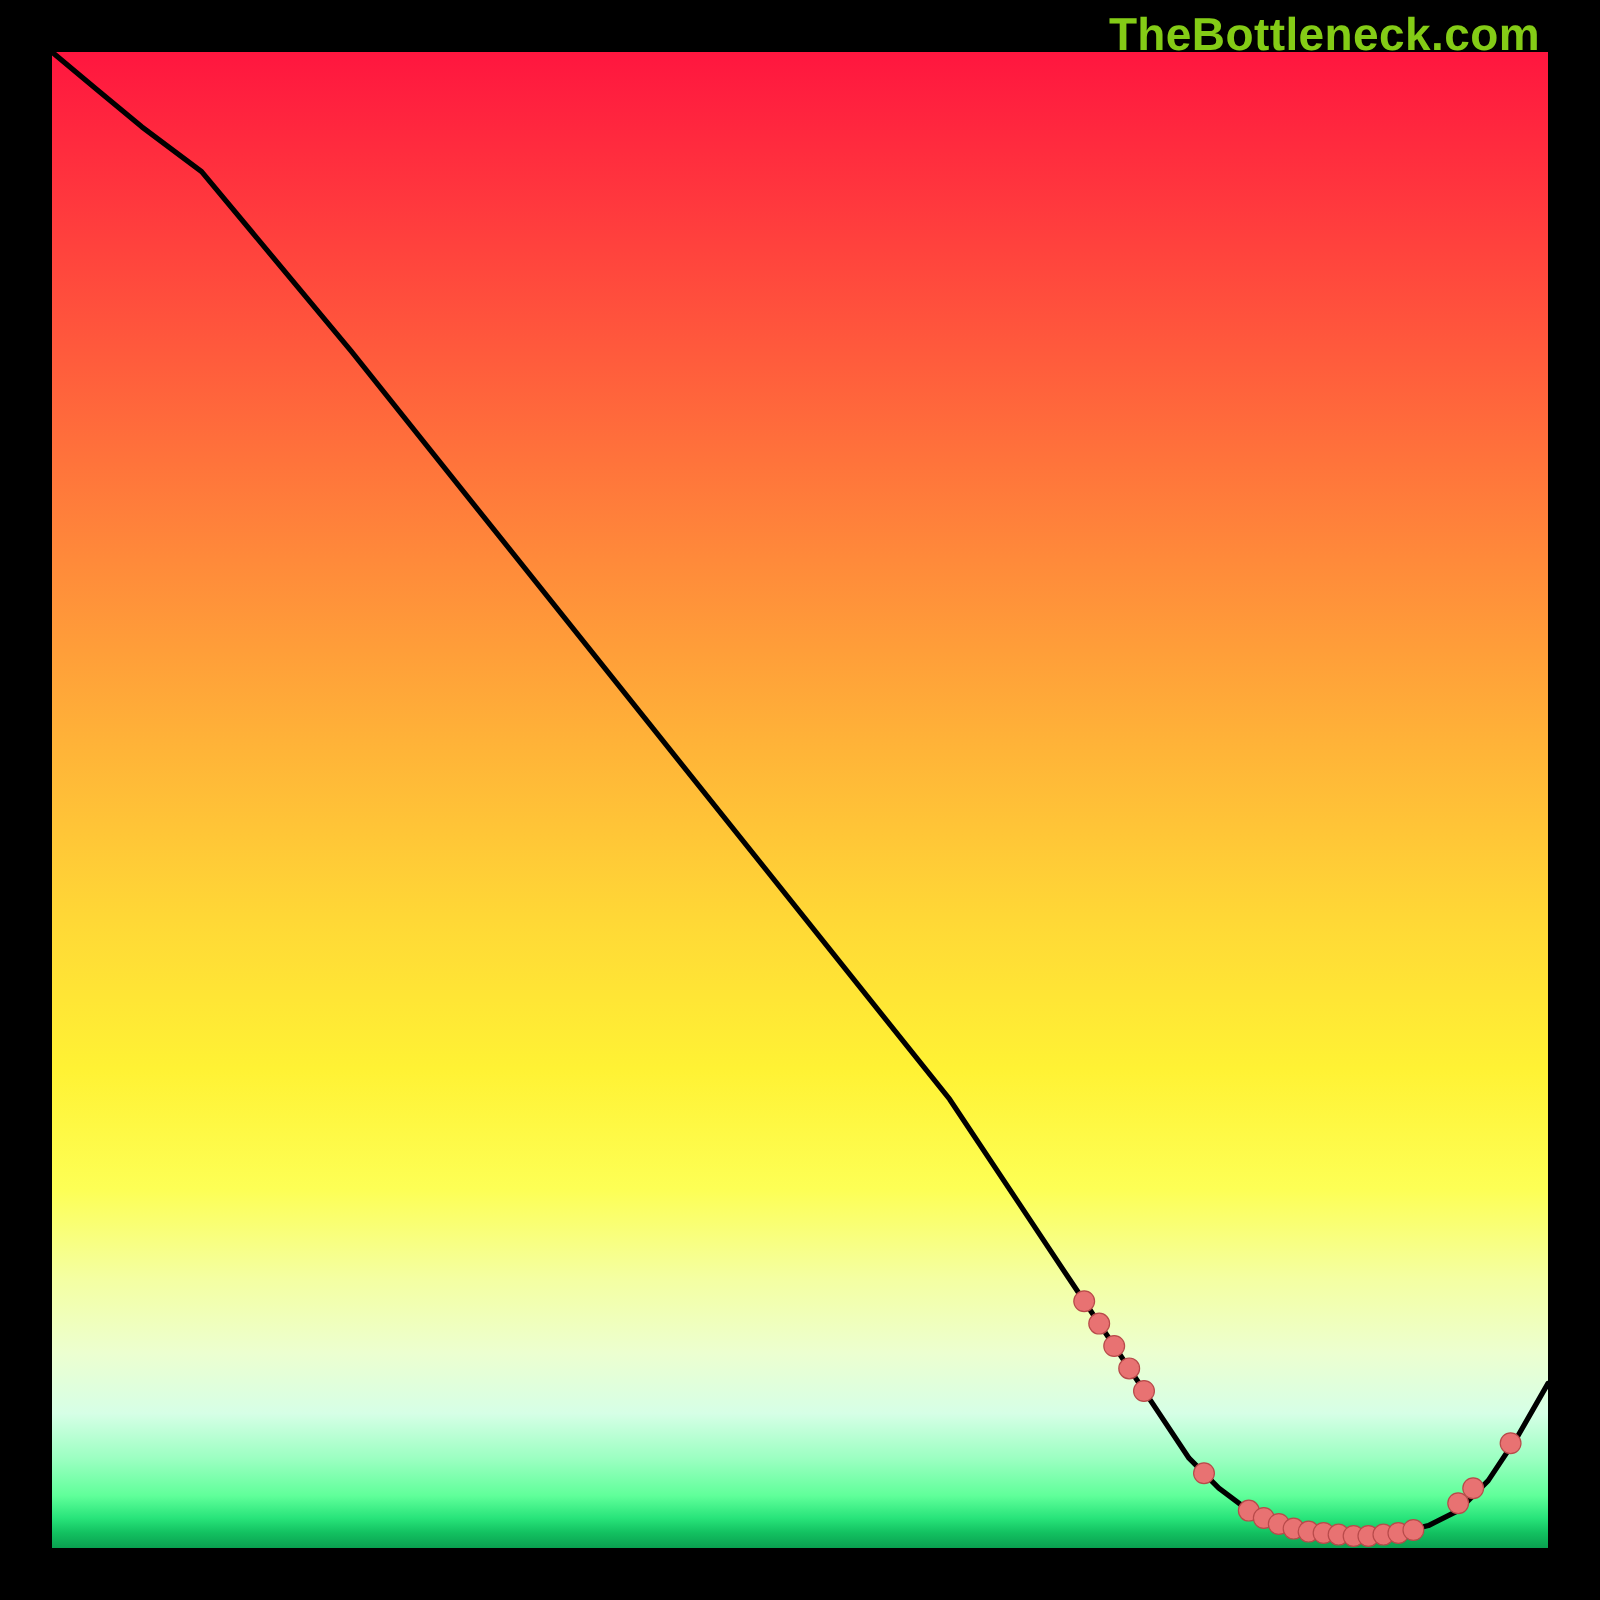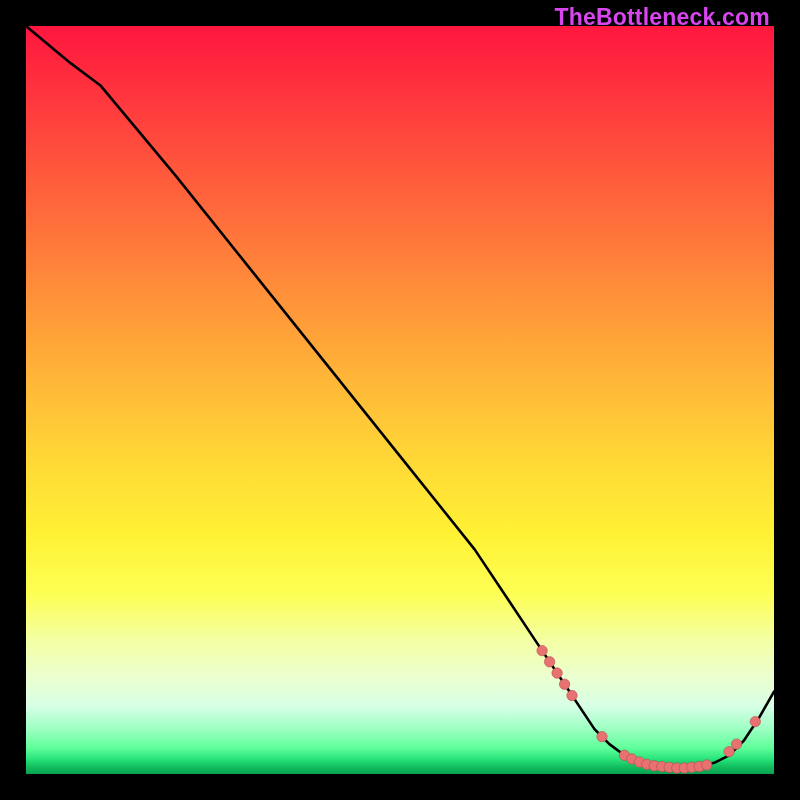--- a/index.html
+++ b/index.html
@@ -44,21 +44,21 @@
       #0aa050 100%
     );
   }
   .watermark {
     position: absolute;
     top: 4px;
     right: 30px;
     font-family: Arial, Helvetica, sans-serif;
     font-size: 23px;
     font-weight: 600;
-    color: #d946ef;
+    color: #84cc16;
     letter-spacing: 0.2px;
     user-select: none;
     text-align: right;
   }
   svg {
     position: absolute;
     left: 0;
     top: 0;
   }
 </style>

